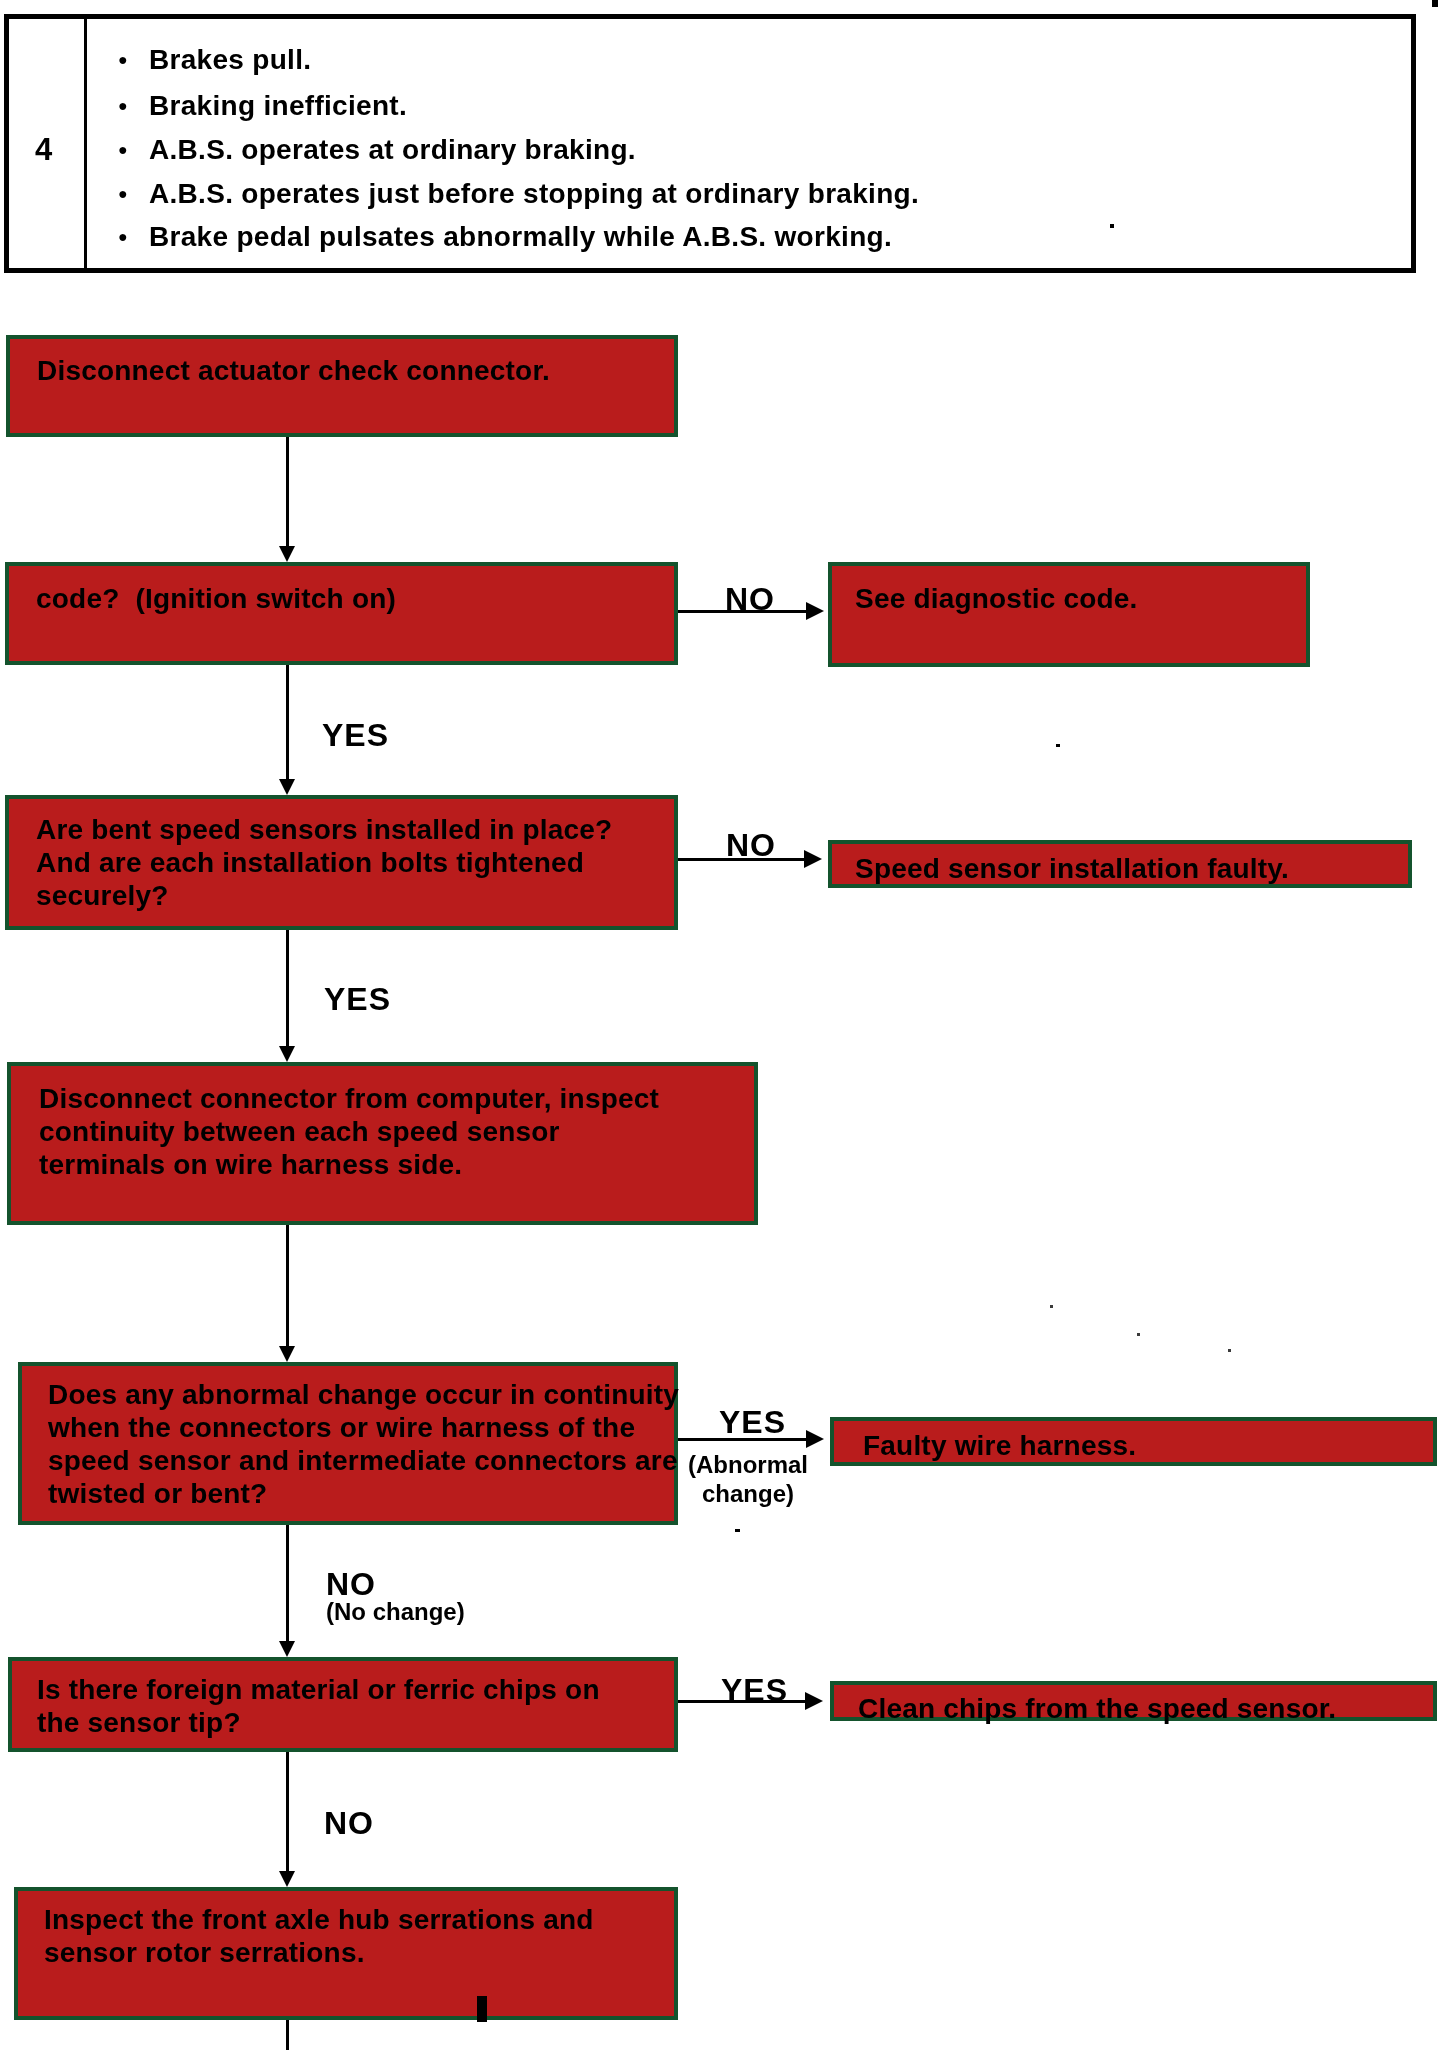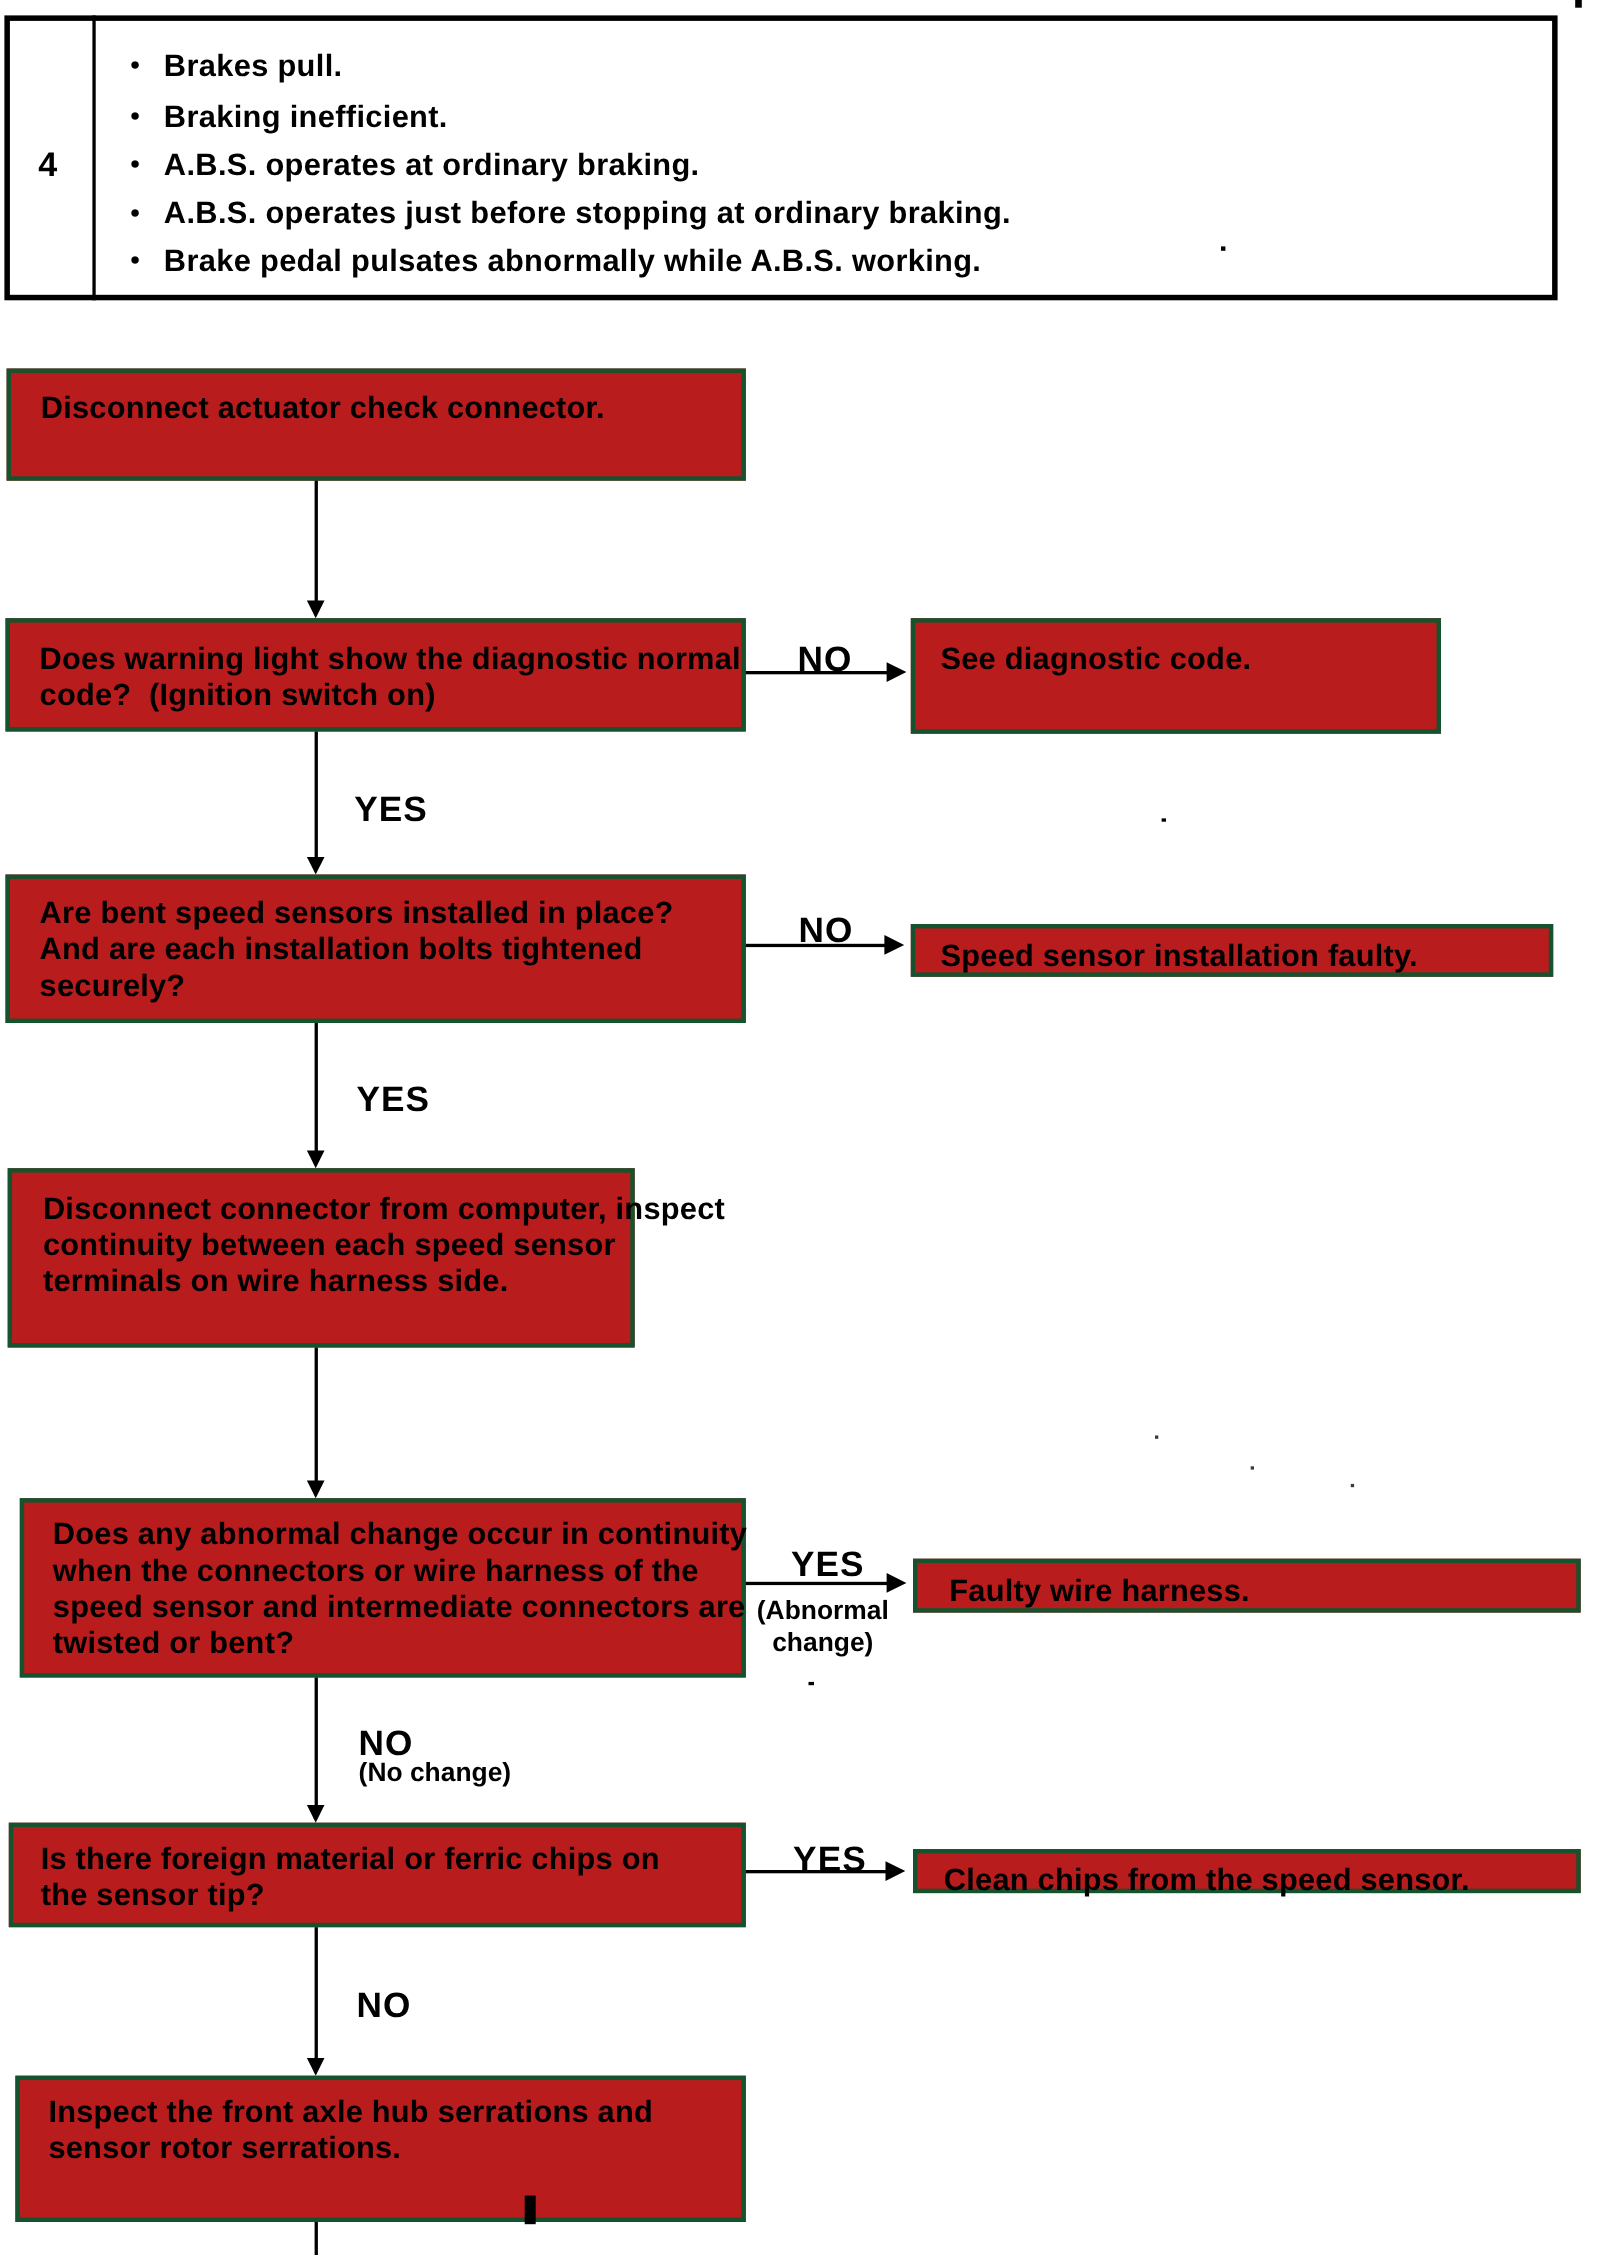--- a/index.html
+++ b/index.html
@@ -61,21 +61,20 @@
   </div>
 
   <div class="box" style="left:6px;top:335px;width:672px;height:102px;padding:15px 0 0 27px">
     <div>Disconnect actuator check connector.</div>
   </div>
 
   <div class="vline" style="top:437px;height:112px"></div>
   <div class="head-down" style="top:546px"></div>
 
   <div class="box" style="left:5px;top:562px;width:673px;height:103px;padding:16px 0 0 27px">
-    <div>Does warning light show the diagnostic normal</div>
     <div>code?&nbsp; (Ignition switch on)</div>
   </div>
 
   <div class="lbl" style="left:725px;top:581px">NO</div>
   <div class="harrow" style="left:678px;top:610px;width:130px"></div>
   <div class="head-right" style="left:806px;top:602px"></div>
 
   <div class="rbox" style="left:828px;top:562px;width:482px;height:105px;padding:16px 0 0 23px">
     <div>See diagnostic code.</div>
   </div>
@@ -95,21 +94,21 @@
   <div class="head-right" style="left:804px;top:850px"></div>
 
   <div class="rbox" style="left:828px;top:840px;width:584px;height:48px;padding:8px 0 0 23px">
     <div>Speed sensor installation faulty.</div>
   </div>
 
   <div class="vline" style="top:930px;height:119px"></div>
   <div class="head-down" style="top:1046px"></div>
   <div class="lbl" style="left:324px;top:981px">YES</div>
 
-  <div class="box" style="left:7px;top:1062px;width:570px;height:163px;padding:16px 0 0 28px">
+  <div class="box" style="left:7px;top:1062px;width:751px;height:163px;padding:16px 0 0 28px">
     <div>Disconnect connector from computer, inspect</div>
     <div>continuity between each speed sensor</div>
     <div>terminals on wire harness side.</div>
   </div>
 
   <div class="vline" style="top:1225px;height:124px"></div>
   <div class="head-down" style="top:1346px"></div>
 
   <div class="box" style="left:18px;top:1362px;width:660px;height:163px;padding:12px 0 0 26px">
     <div>Does any abnormal change occur in continuity</div>

